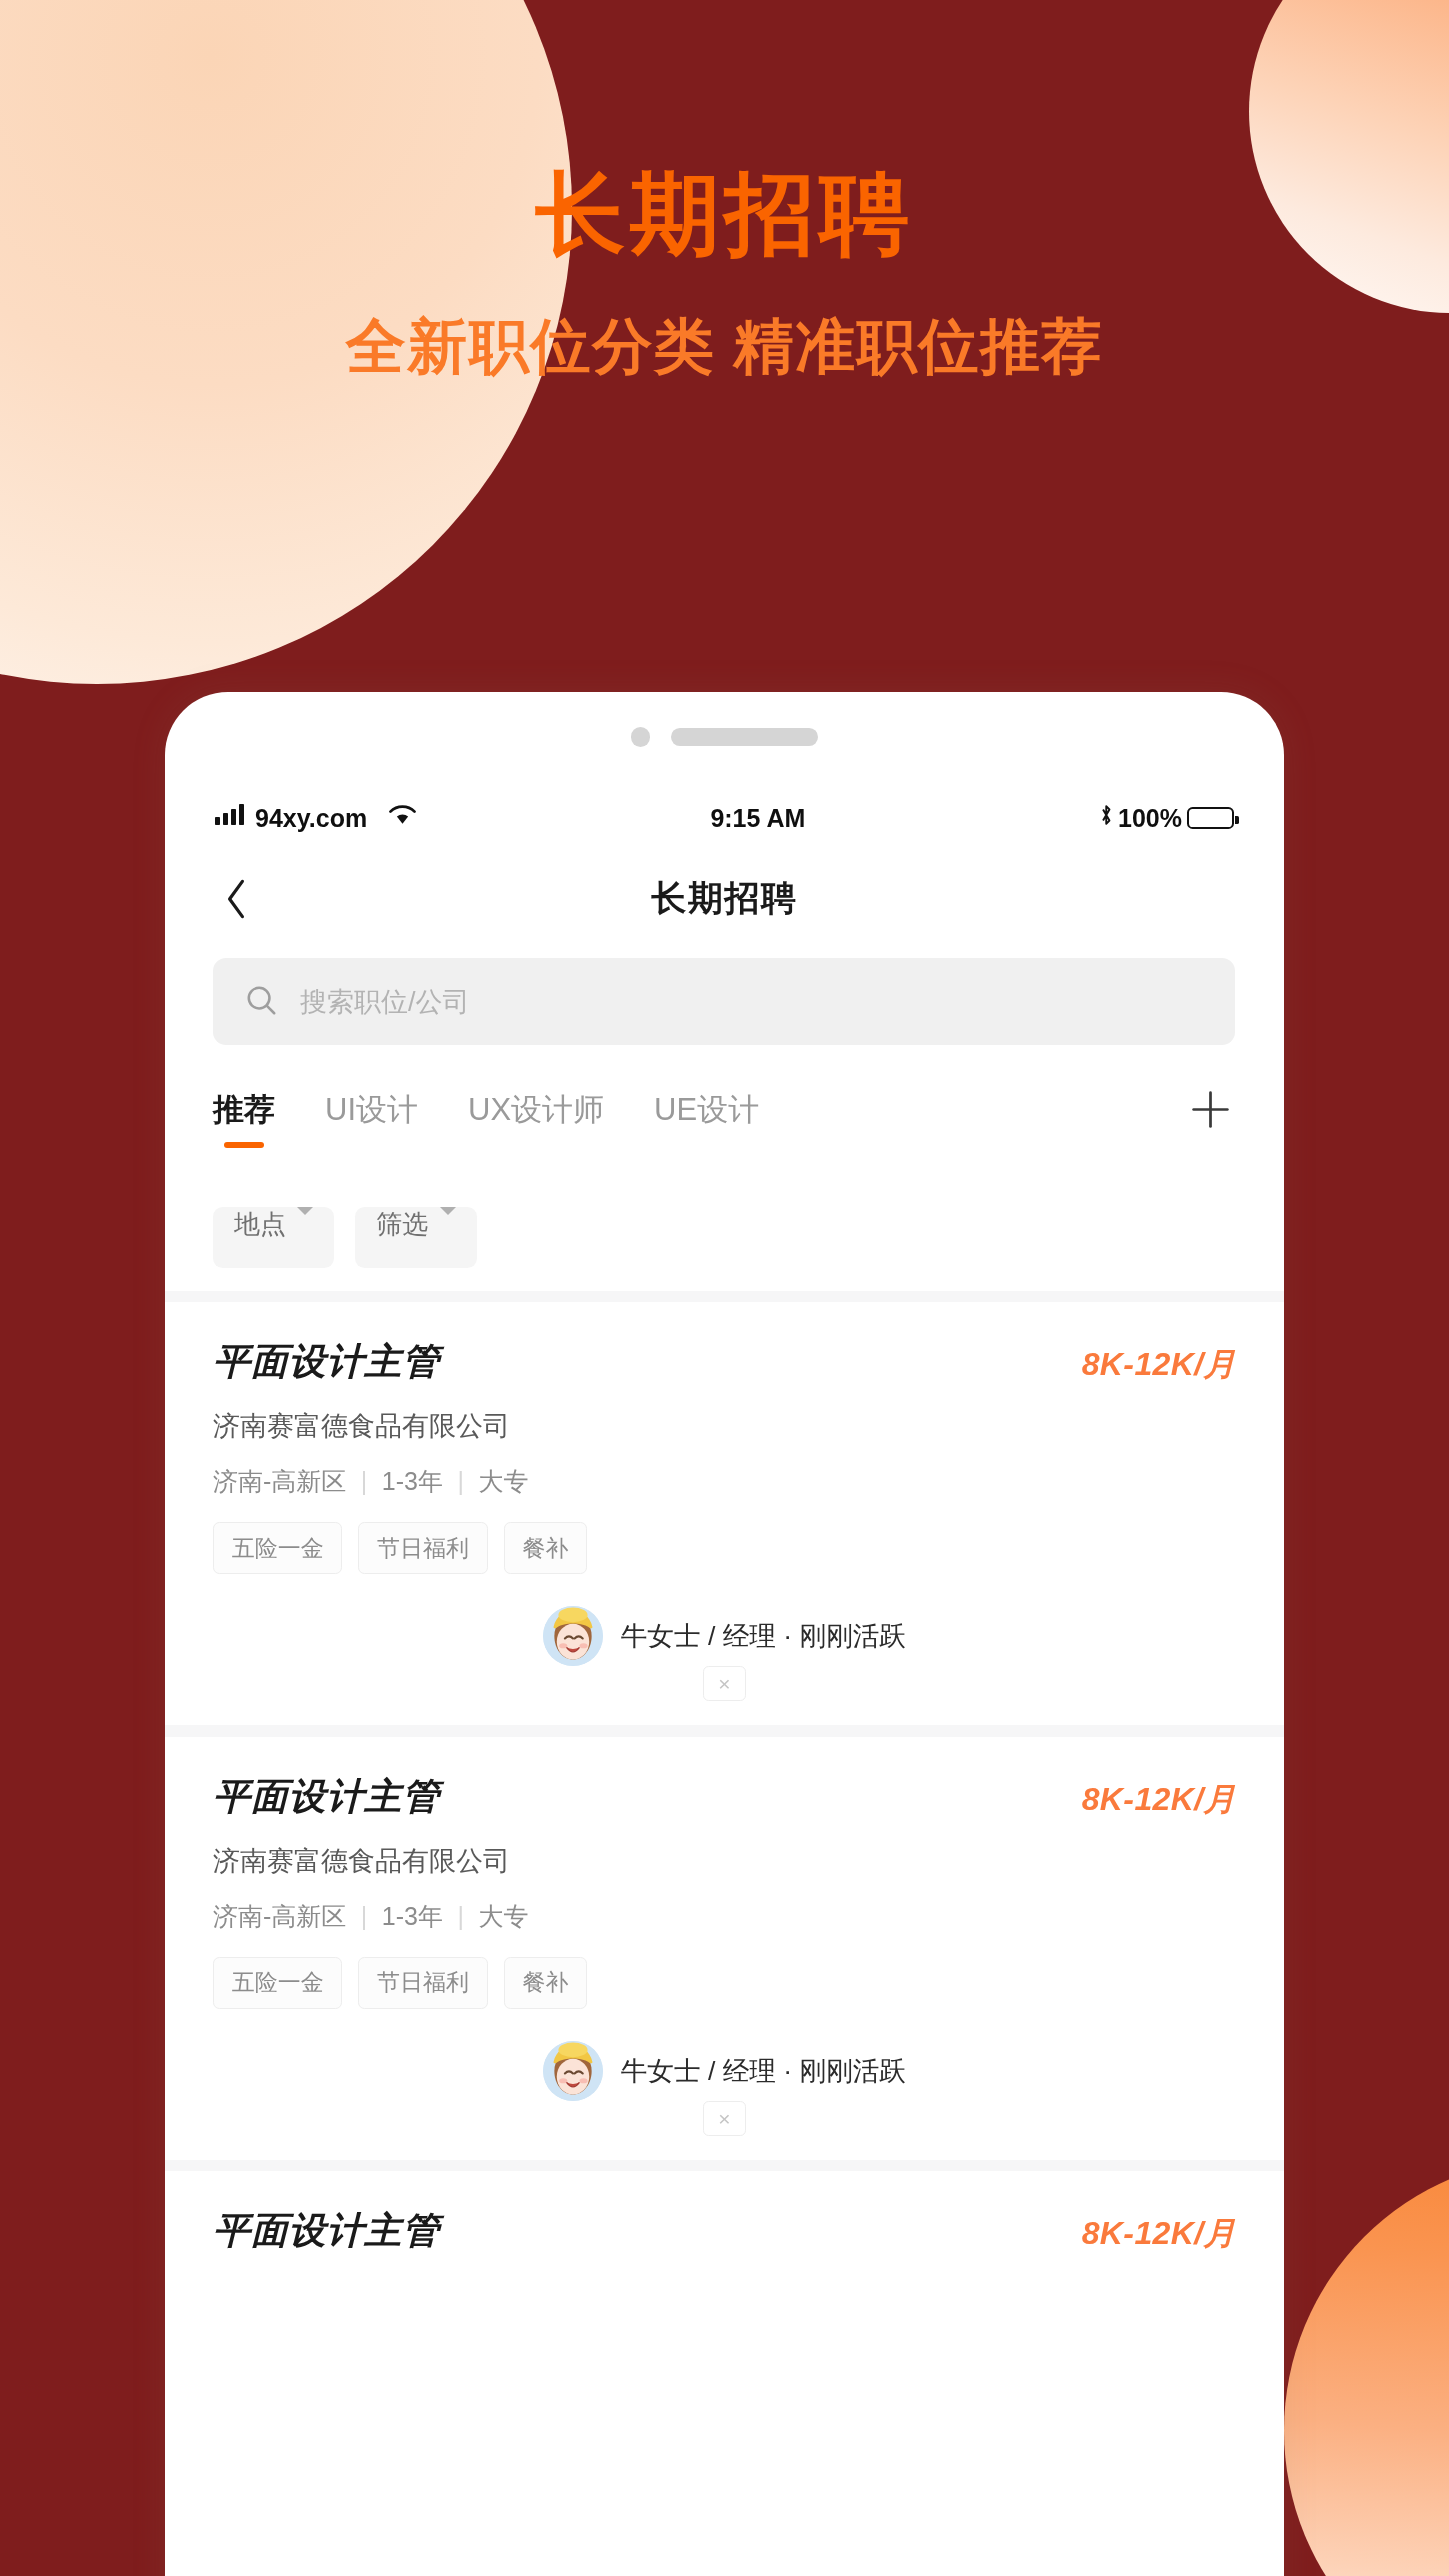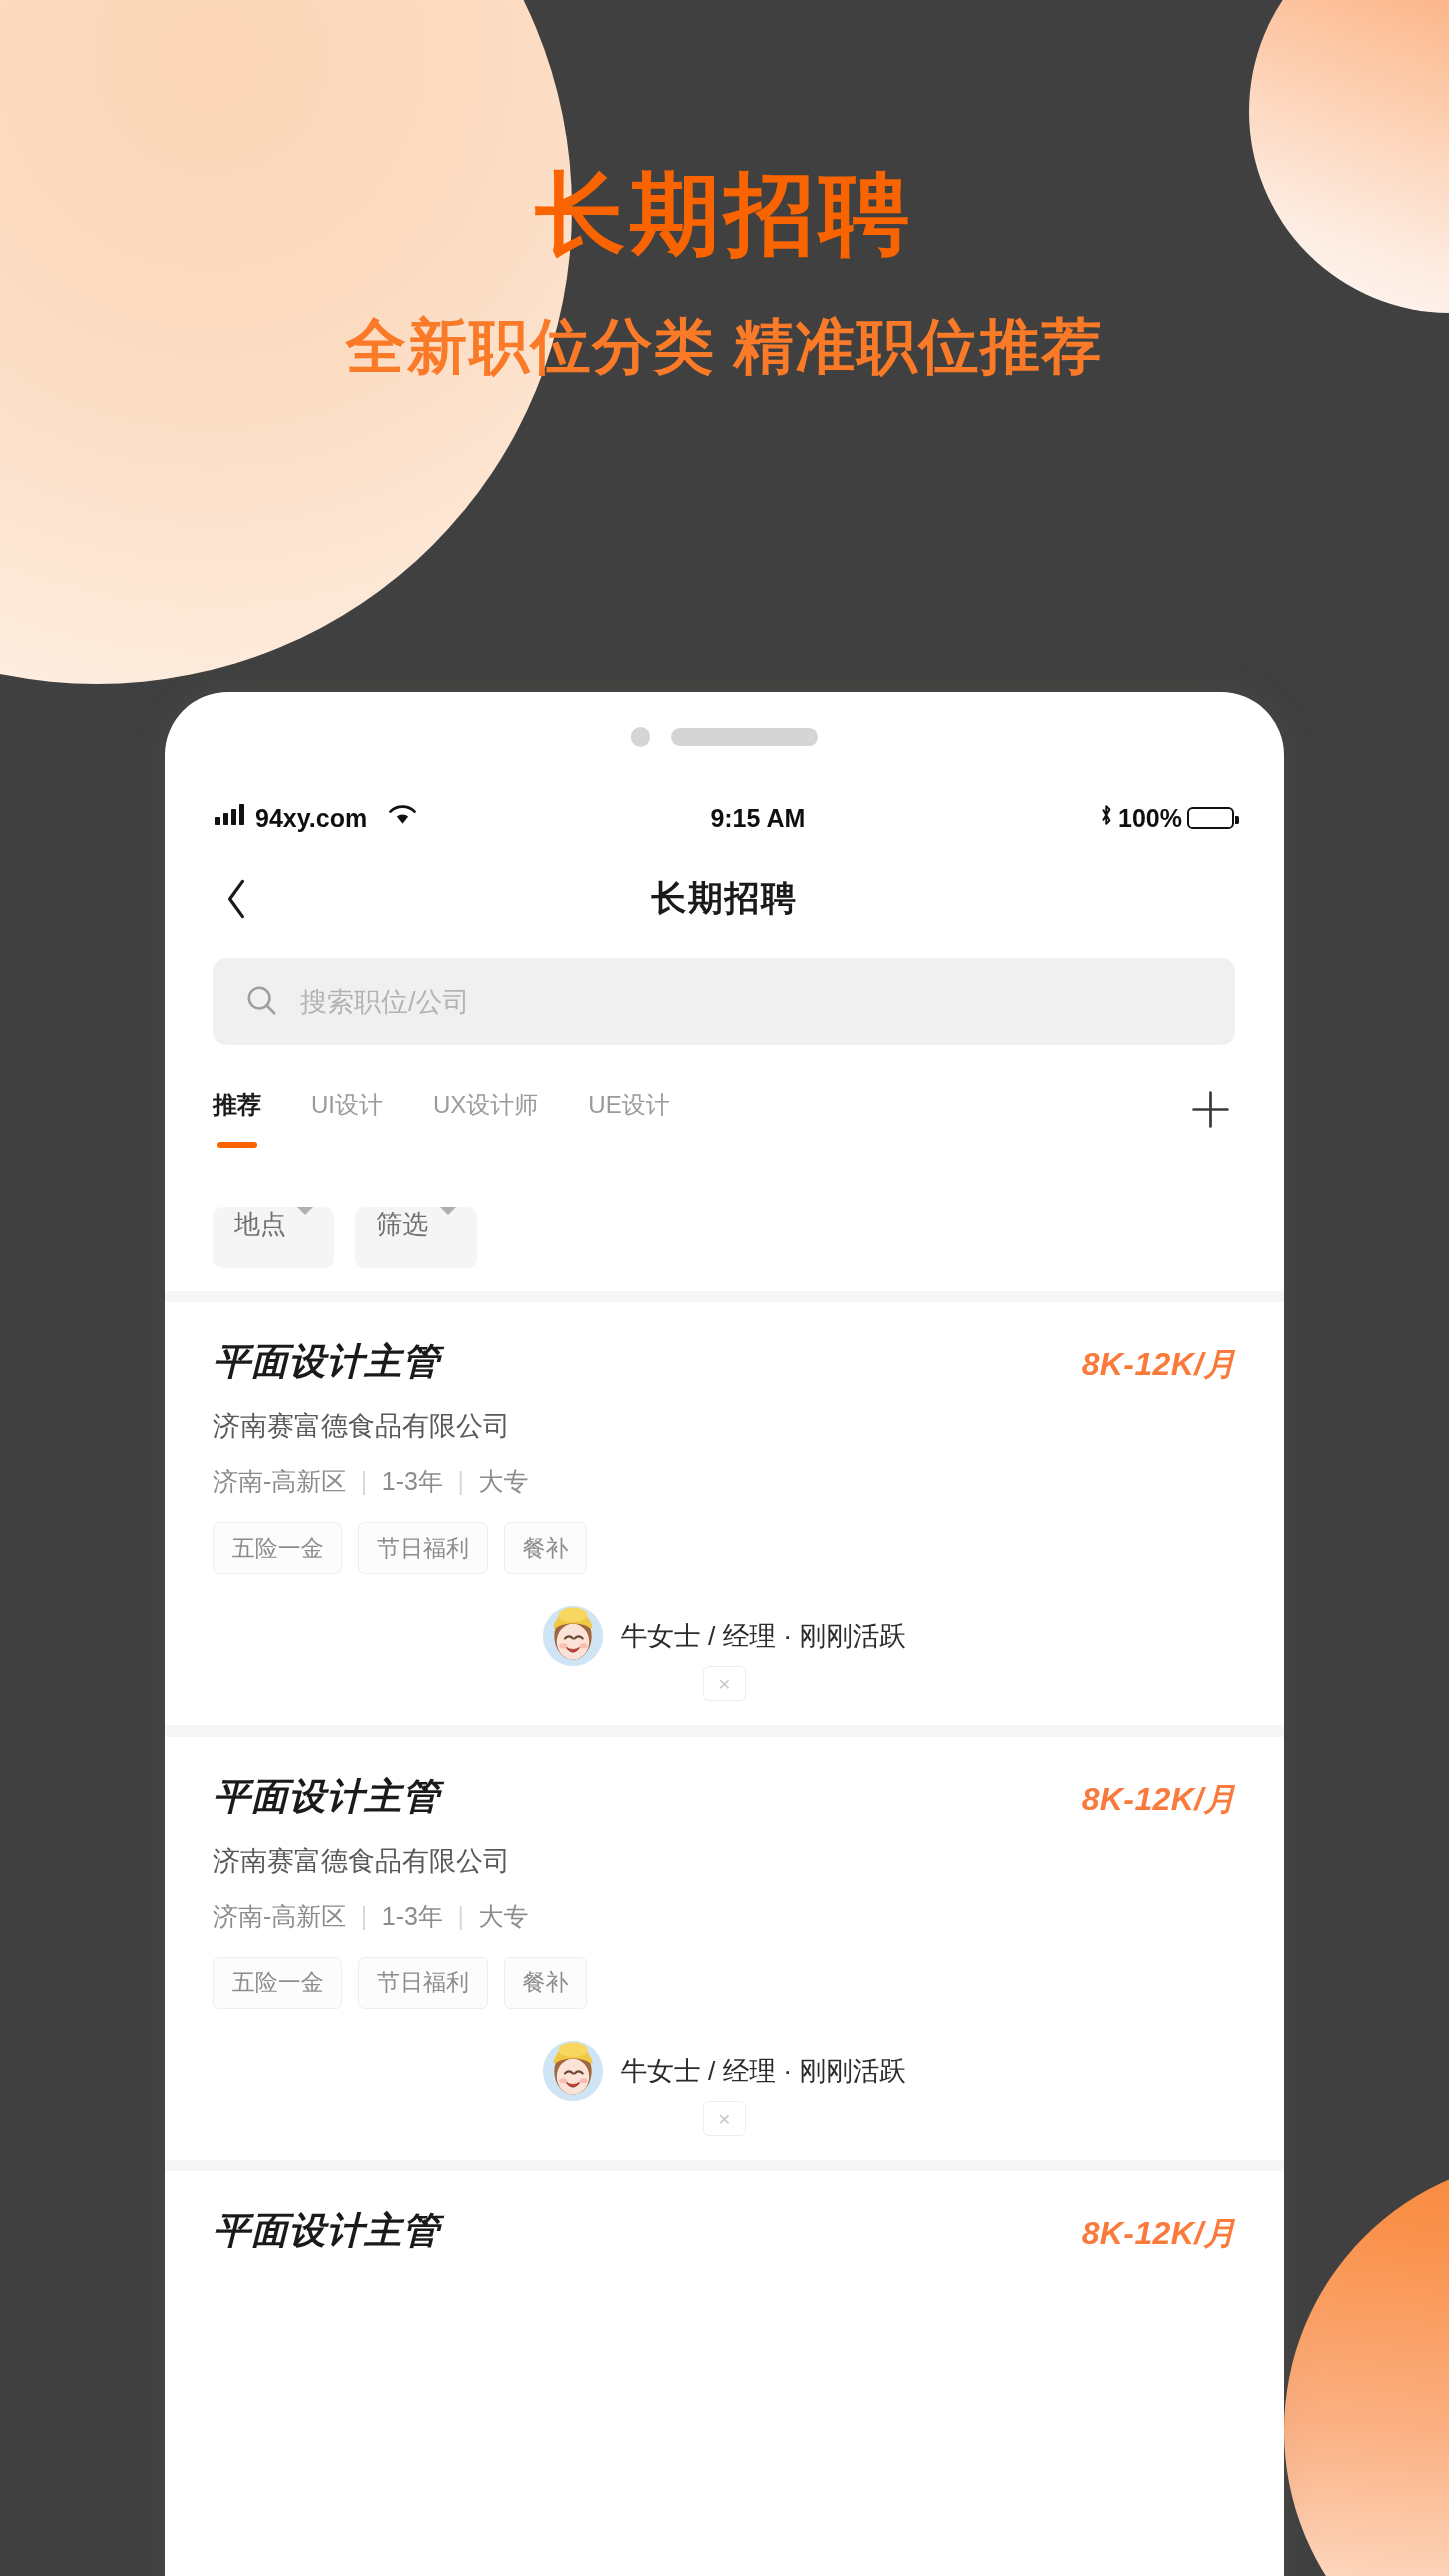--- a/index.html
+++ b/index.html
@@ -1,21 +1,21 @@
 <!DOCTYPE html>
 <html style="font-size:13px"><head>
 <meta charset="utf-8">
 <style>
   * { margin:0; padding:0; box-sizing:border-box; }
   html, body {
     width:1449px; height:2576px;
     font-family:"Liberation Sans","DejaVu Sans",sans-serif;
     background:#ffffff; overflow:hidden;
   }
-  #stage { position:relative; width:1449px; height:2576px; background:#404040; overflow:hidden; }
+  #stage { position:relative; width:1449px; height:2576px; background:#7f1d1d; overflow:hidden; }
 
   
   .blob { position:absolute; border-radius:50%; pointer-events:none; }
   #blob-topleft {
     left:-378px; top:-266px; width:950px; height:950px;
     background:radial-gradient(circle at 62% 34%, #fbd5b6 0%, #fcdcc3 38%, #fde9d8 68%, #fef4ec 88%, #ffffff 100%);
   }
   #blob-topright {
     left:1249px; top:-90px; width:403px; height:403px;
     background:linear-gradient(200deg, #fb9a5e 0%, #fcb284 26%, #fdd3b7 56%, #fdeade 78%, #fffaf7 100%);
@@ -93,21 +93,21 @@
     display:flex; align-items:center; padding:0 31px; gap:21px;
   }
   #search-placeholder { font-size:27px; color:#b3b3b3; }
 
   
   #tabs-row {
     position:absolute; left:48px; top:394px; width:1022px; height:77px;
     display:flex; align-items:flex-start;
   }
   .tab { position:relative; margin-right:50px; padding-top:3.2px; }
-  .tab-label { font-size:24px; color:#9a9a9a; white-space:nowrap; }
+  .tab-label { font-size:31px; color:#9a9a9a; white-space:nowrap; }
   .tab.active .tab-label { color:#1a1a1a; font-weight:bold; }
   .tab-underline {
     position:absolute; left:50%; transform:translateX(-50%); top:56px;
     width:40px; height:6.4px; border-radius:3.2px; background:#fa6400;
   }
   #add-tab-button {
     position:absolute; right:0; top:-1.6px; width:50px; height:50px;
     display:flex; align-items:center; justify-content:center;
   }
 

